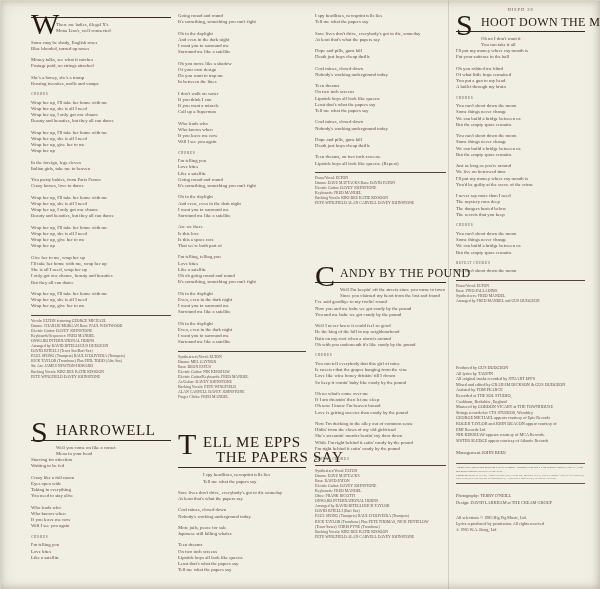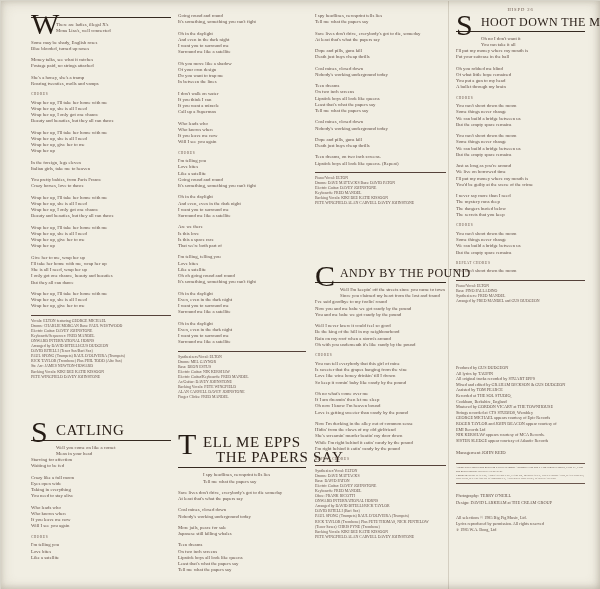--- a/index.html
+++ b/index.html
@@ -118,21 +118,21 @@
           <div class="credit-line">DAVID BITELLI (Tenor Sax/Bari Sax)</div>
           <div class="credit-line">PAUL SPONG (Trumpets)   RAUL D'OLIVEIRA (Trumpets)</div>
           <div class="credit-line">RICK TAYLOR (Trombone)   Plus PHIL TODD (Alto Sax)</div>
           <div class="credit-line">Str. Arr: JAMES NEWTON-HOWARD</div>
           <div class="credit-line">Backing Vocals: KIKI DEE   KATIE KISSOON</div>
           <div class="credit-line">PETE WINGFIELD   DAVEY JOHNSTONE</div>
         </div>
         <div class="gap" style="height: 38px;"></div>
         <div class="title-block">
           <div class="drop-cap">S</div>
-          <div class="title-line">CATLING</div>
+          <div class="title-line">HARROWELL</div>
         </div>
         <div class="stanza first-stanza">
           <div class="lyric-line">Well you come on like a comet</div>
           <div class="lyric-line">Mean in your head</div>
           <div class="lyric-line">Starving for affection</div>
           <div class="lyric-line">Waiting to be fed</div>
         </div>
         <div class="stanza">
           <div class="lyric-line">Crazy like a full moon</div>
           <div class="lyric-line">Eyes open wide</div>

